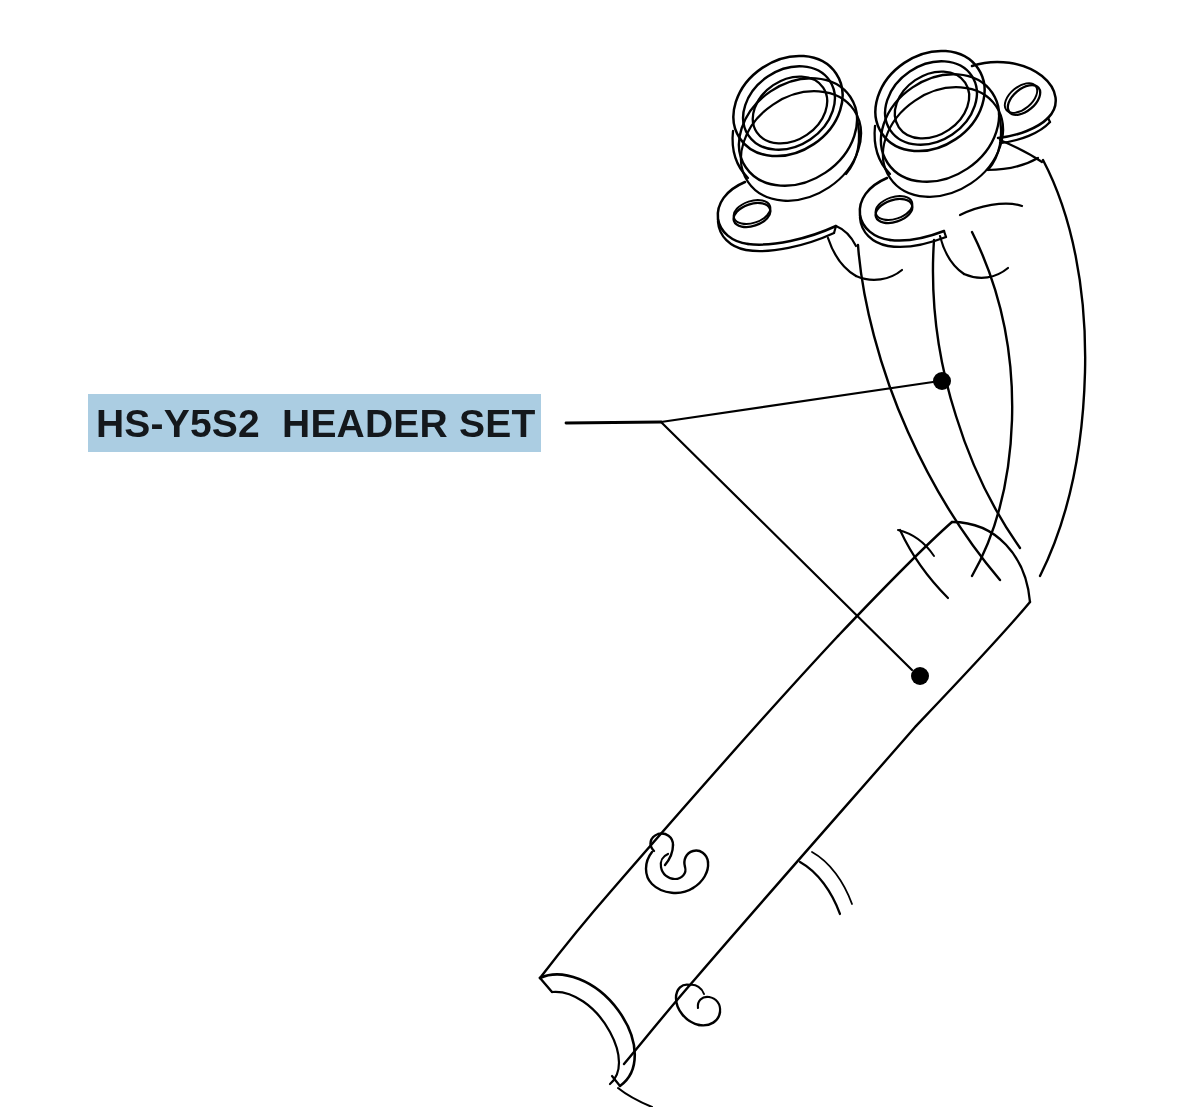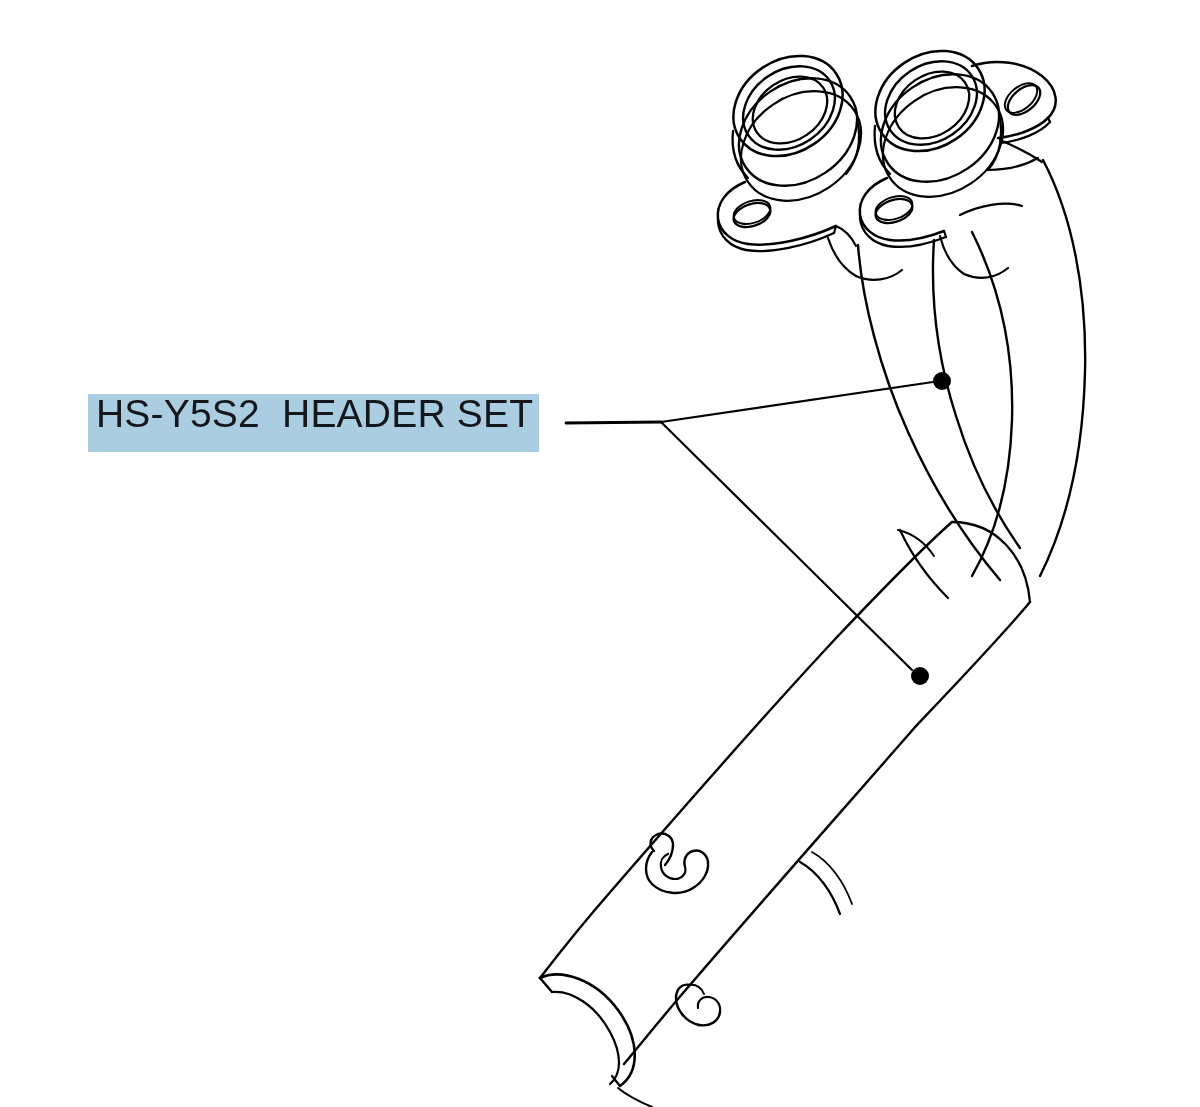--- a/index.html
+++ b/index.html
@@ -25,26 +25,27 @@
     width: 1200px;
     height: 1107px;
     display: block;
   }
   .callout-label {
     position: absolute;
     left: 88px;
     top: 394px;
     height: 58px;
     display: flex;
+    align-items: center;
     padding: 0 6px 0 8px;
     background: #abcde2;
     color: #14181c;
     font-family: "Liberation Sans", sans-serif;
     font-size: 39px;
-    font-weight: 400;
+    font-weight: 700;
     letter-spacing: 0.2px;
     white-space: pre;
     line-height: 1;
     box-sizing: border-box;
   }
 </style>
 </head>
 <body>
 
 <div id="stage">

